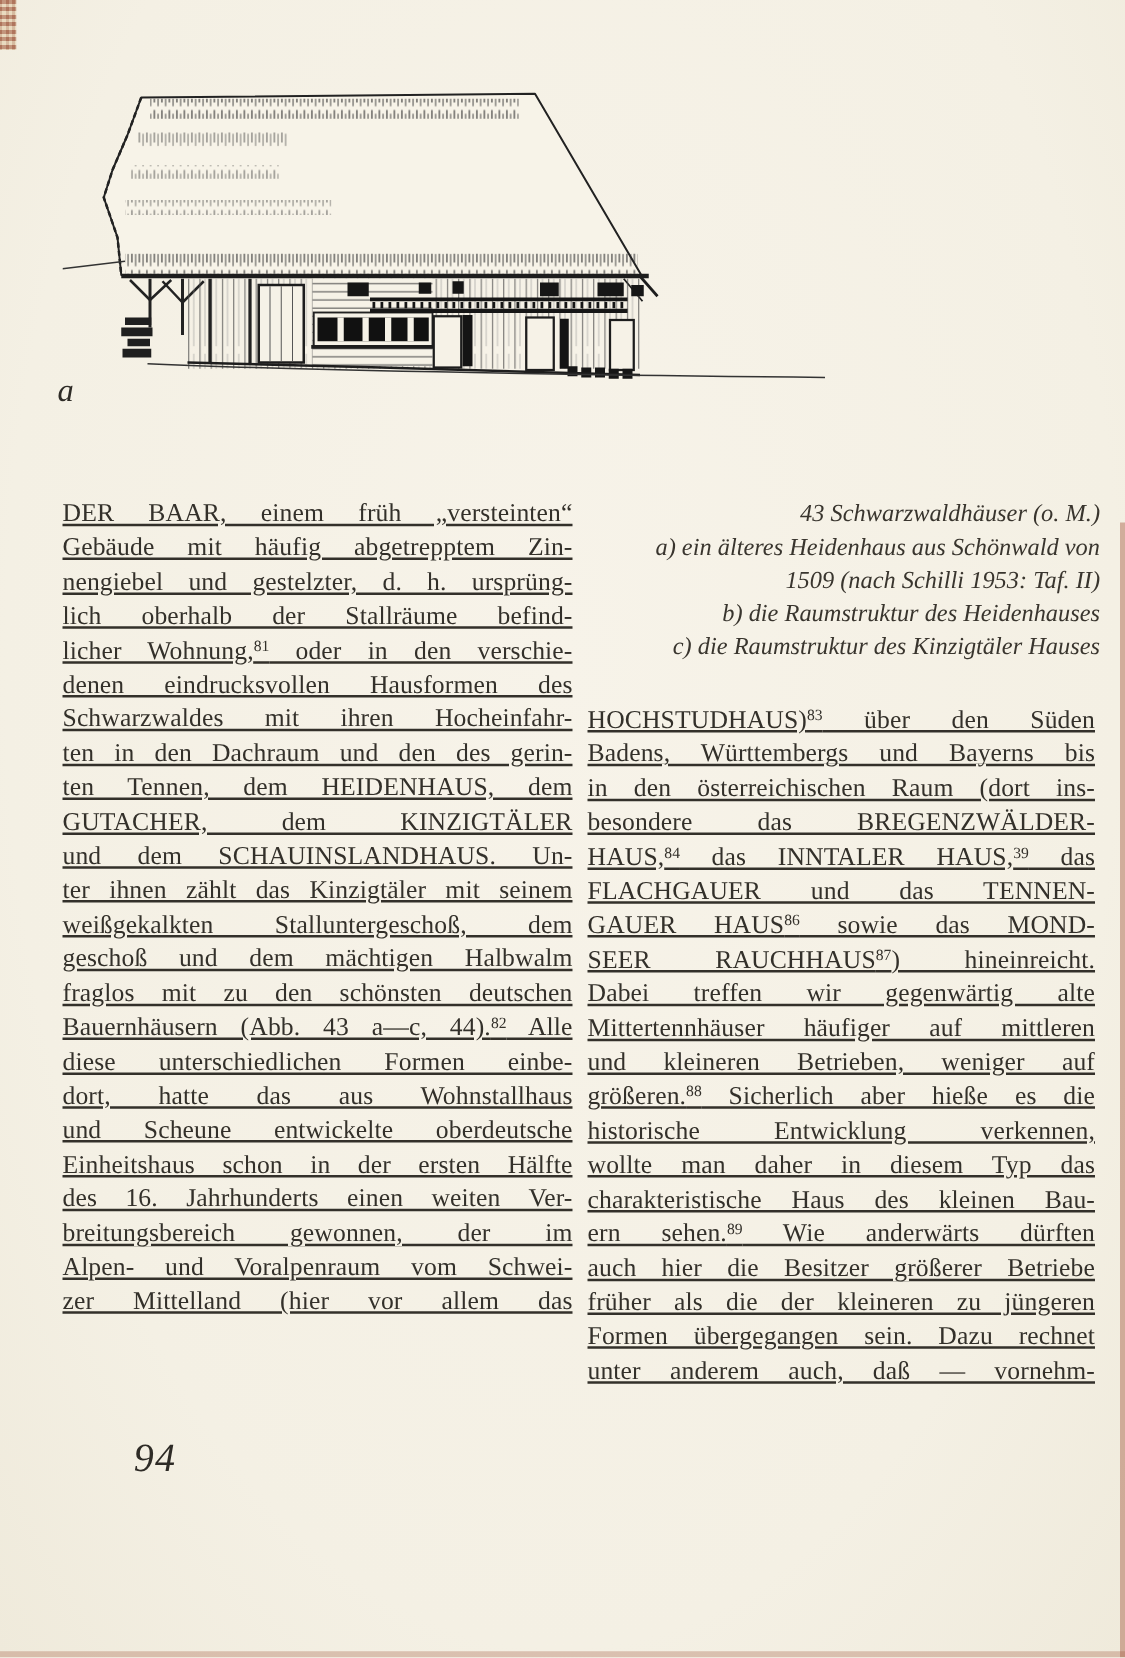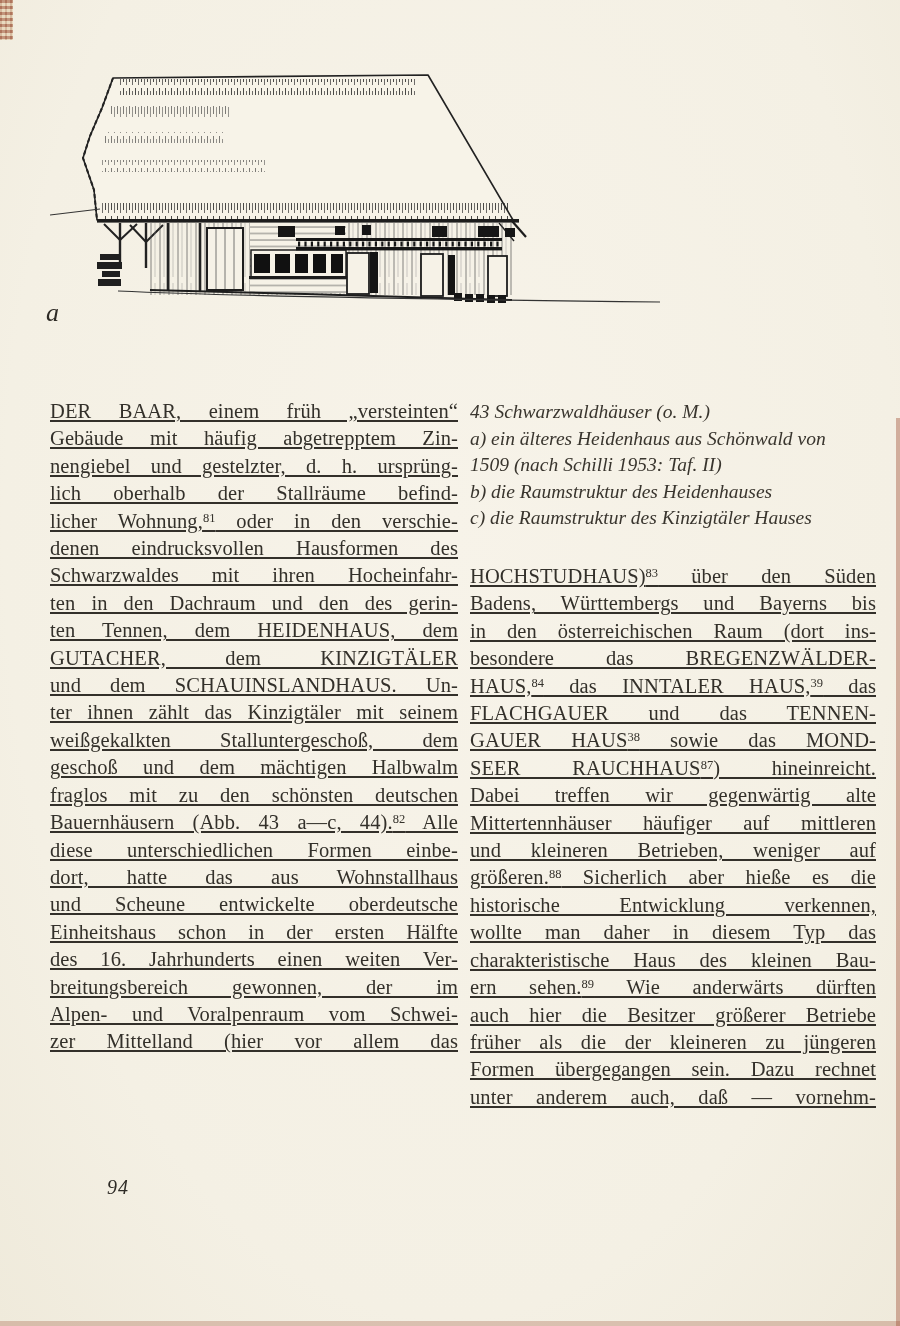--- a/index.html
+++ b/index.html
@@ -28,25 +28,25 @@
   }
   
   .col{position:absolute;font-size:20.5px;line-height:27.4px;letter-spacing:.1px;}
   .col .tl{text-align:justify;text-align-last:justify;white-space:normal;text-decoration:underline;}
   .col1{left:50px;top:398px;width:408px;}
   .col2{left:470px;top:563px;width:406px;}
   .caption{
     position:absolute;left:470px;top:399px;width:410px;
     font-style:italic;font-size:19.5px;line-height:26.6px;color:#39352e;
   }
-  .caption .tl{text-align:left;}
+  .caption .tl{text-align:right;}
   sup{font-size:12.5px;line-height:0;vertical-align:6px;letter-spacing:0;}
   .page-number{
     position:absolute;left:107px;top:1148px;
-    font-style:italic;font-size:20px;color:#2e2b26;letter-spacing:1px;margin-top:28px;
+    font-style:italic;font-size:32px;color:#2e2b26;letter-spacing:1px;
   }
 </style>
 </head>
 <body>
 
 <div class="page">
 
   <div class="scan-mark scan-topleft"></div>
   <div class="scan-mark scan-right"></div>
   <div class="scan-mark scan-bottom"></div>
@@ -180,21 +180,21 @@
       <div class="tl">c) die Raumstruktur des Kinzigtäler Hauses</div>
     </div>
 
   <div class="col col2">
       <div class="tl">HOCHSTUDHAUS)<sup>83</sup> über den Süden</div>
       <div class="tl">Badens, Württembergs und Bayerns bis</div>
       <div class="tl">in den österreichischen Raum (dort ins-</div>
       <div class="tl">besondere das BREGENZWÄLDER-</div>
       <div class="tl">HAUS,<sup>84</sup> das INNTALER HAUS,<sup>39</sup> das</div>
       <div class="tl">FLACHGAUER und das TENNEN-</div>
-      <div class="tl">GAUER HAUS<sup>38</sup> sowie das MOND-</div>
+      <div class="tl">GAUER HAUS<sup>86</sup> sowie das MOND-</div>
       <div class="tl">SEER RAUCHHAUS<sup>87</sup>) hineinreicht.</div>
       <div class="tl">Dabei treffen wir gegenwärtig alte</div>
       <div class="tl">Mittertennhäuser häufiger auf mittleren</div>
       <div class="tl">und kleineren Betrieben, weniger auf</div>
       <div class="tl">größeren.<sup>88</sup> Sicherlich aber hieße es die</div>
       <div class="tl">historische Entwicklung verkennen,</div>
       <div class="tl">wollte man daher in diesem Typ das</div>
       <div class="tl">charakteristische Haus des kleinen Bau-</div>
       <div class="tl">ern sehen.<sup>89</sup> Wie anderwärts dürften</div>
       <div class="tl">auch hier die Besitzer größerer Betriebe</div>

